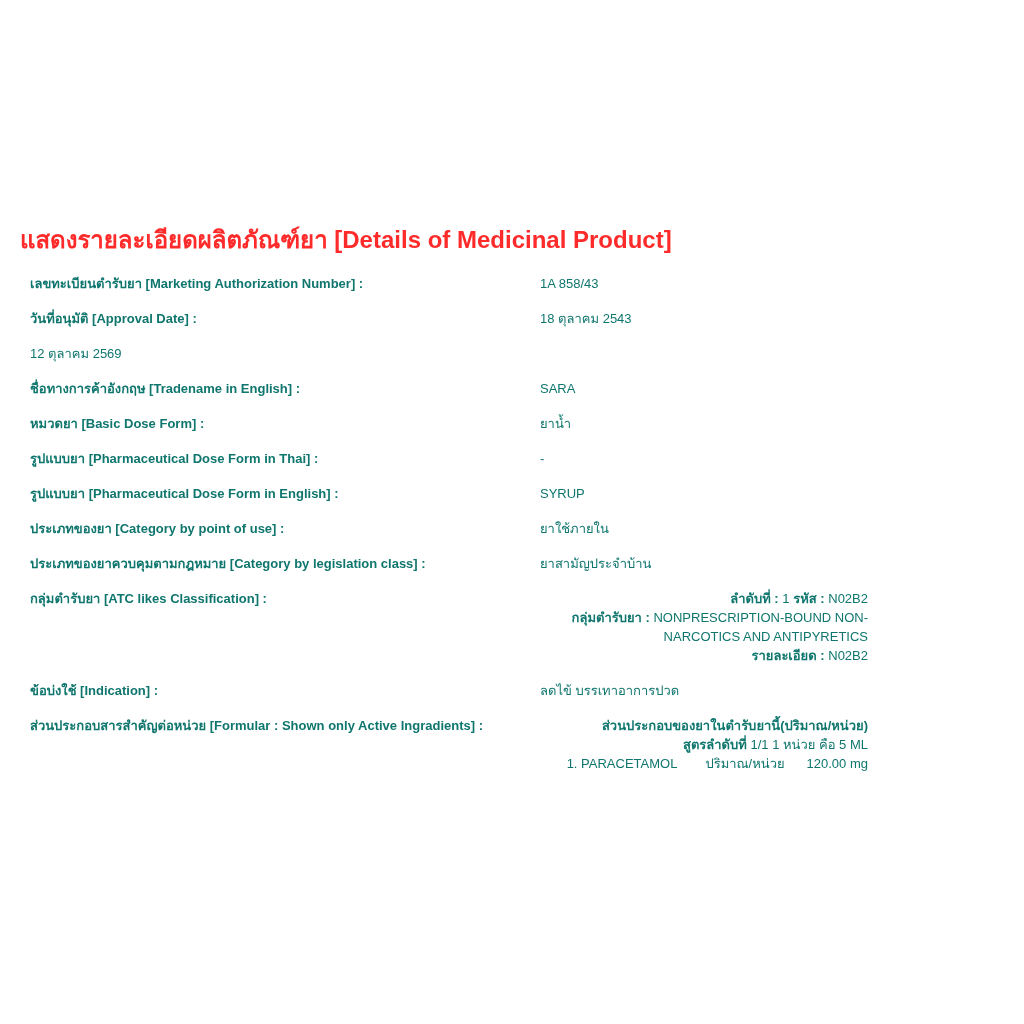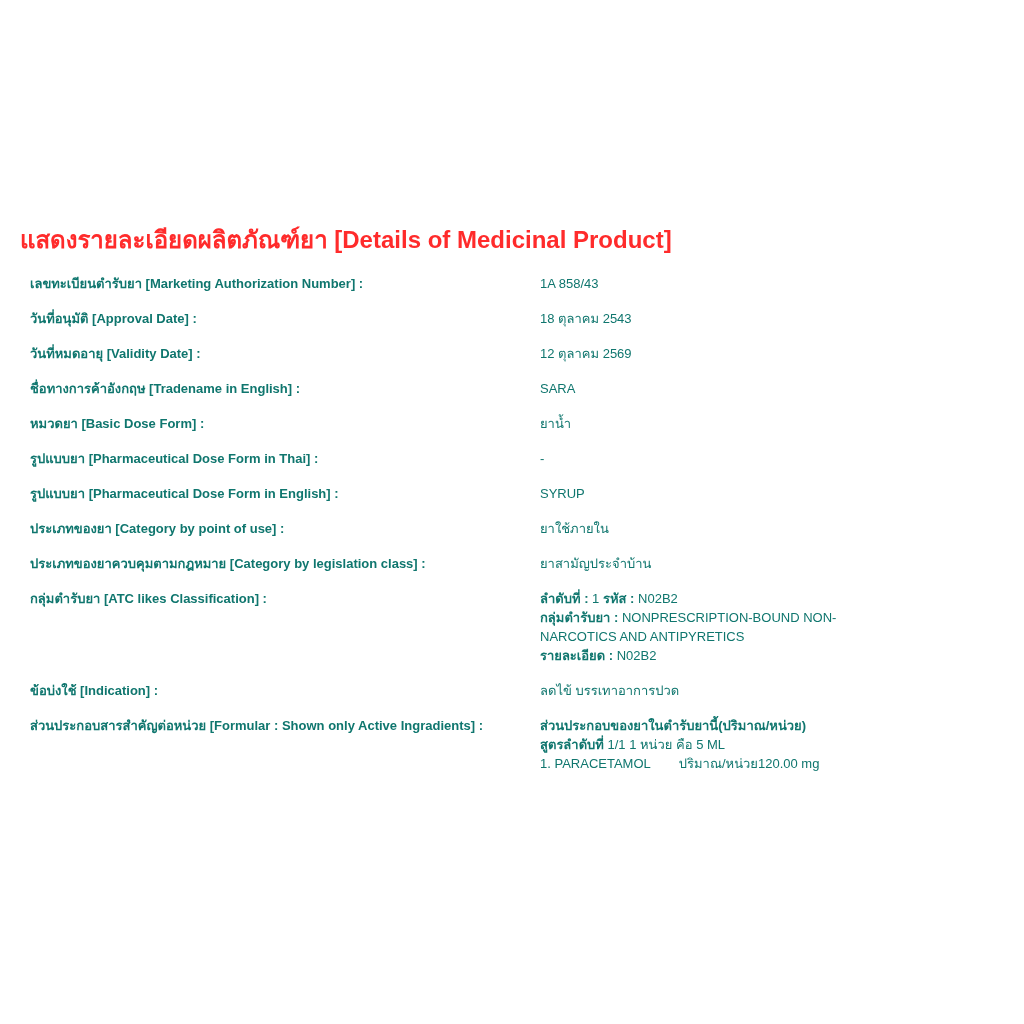--- a/index.html
+++ b/index.html
@@ -35,24 +35,24 @@
     line-height: 19px;
     color: #0f766e;
   }
   .label {
     font-weight: bold;
     padding-right: 24px;
   }
   .value {
     font-weight: normal;
   }
-  .value .line { display: block; }
+  .value .line { display: block; text-align: right; }
   .b { font-weight: bold; }
   .gap-wide { margin-left: 28px; }
-  .gap-small { margin-left: 0; }
+  .gap-small { margin-left: 22px; }
 </style>
 </head>
 <body>
 
 <div class="page">
 
   <h1 class="page-title">แสดงรายละเอียดผลิตภัณฑ์ยา [Details of Medicinal Product]</h1>
 
   <div class="rows">
 
@@ -60,21 +60,20 @@
       <div class="label">เลขทะเบียนตำรับยา [Marketing Authorization Number] :</div>
       <div class="value">1A 858/43</div>
     </div>
 
     <div class="row">
       <div class="label">วันที่อนุมัติ [Approval Date] :</div>
       <div class="value">18 ตุลาคม 2543</div>
     </div>
 
     <div class="row">
-      <div class="label">วันที่หมดอายุ [Validity Date] :</div>
       <div class="value">12 ตุลาคม 2569</div>
     </div>
 
 
     <div class="row">
       <div class="label">ชื่อทางการค้าอังกฤษ [Tradename in English] :</div>
       <div class="value">SARA</div>
     </div>
 
     <div class="row">

